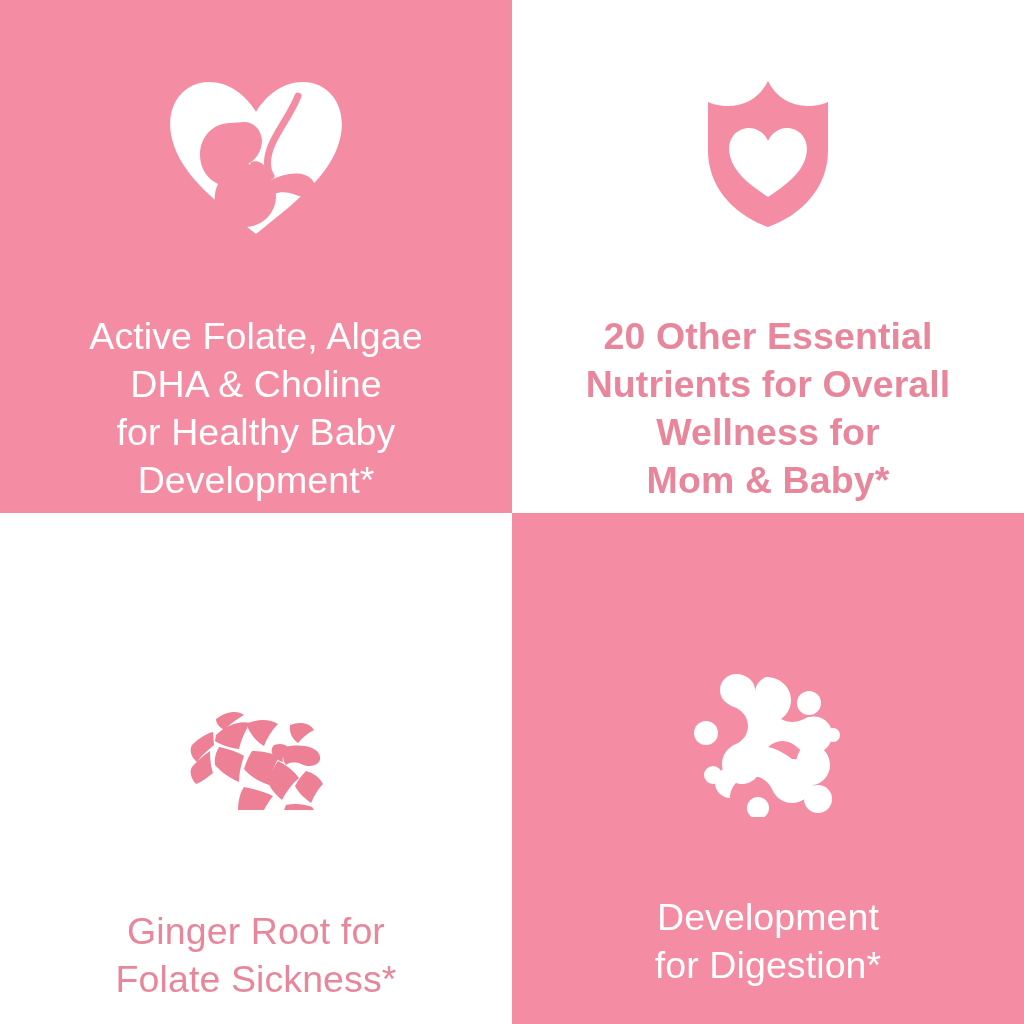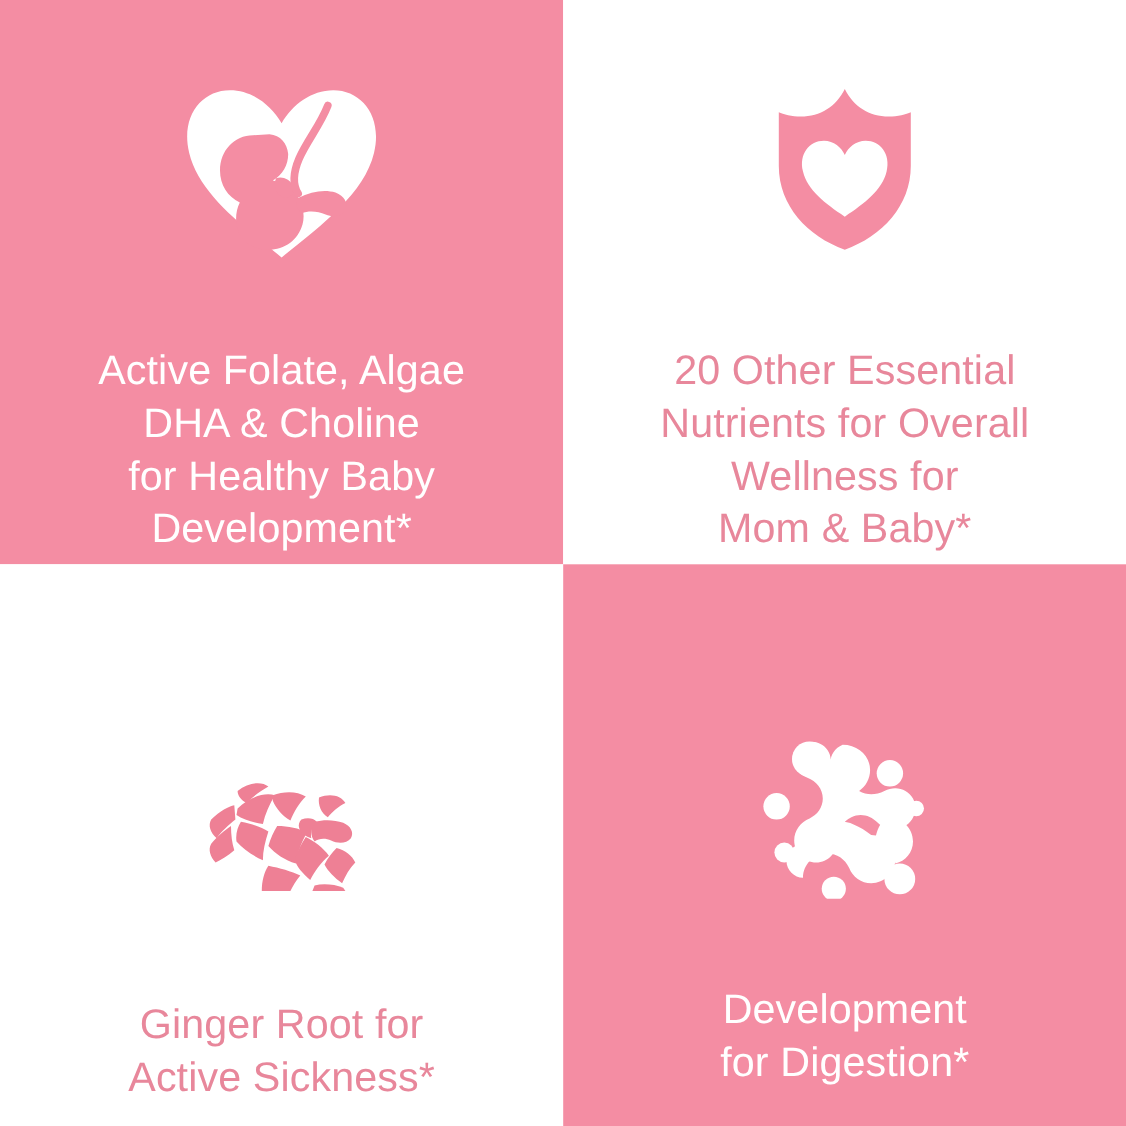--- a/index.html
+++ b/index.html
@@ -62,21 +62,21 @@
     font-size: 37.5px;
     white-space: pre-line;
     width: 100%;
     padding: 0 12px;
     box-sizing: border-box;
   }
   .caption-on-pink  { color: #FFFFFF; }
   .caption-on-white { color: #E8879B; }
 
   .q1 .caption { margin-top: 6px; }
-  .q2 .caption { margin-top: 8px; }
+  .q2 .caption { margin-top: 8px; font-weight: bold; }
   .q3 .caption { margin-top: 2px; }
   .q4 .caption { margin-top: 2px; }
 </style>
 </head>
 <body>
 
 <div class="infographic-grid">
 
   <div class="quadrant quad-pink q1">
     <div class="icon-wrap">
@@ -133,21 +133,21 @@
           <path d="M104 26 C 114 22, 124 24, 128 31 C 122 34, 116 39, 112 44 C 106 40, 103 33, 104 26 Z"></path>
           <path d="M100 48 C 108 46, 118 46, 126 49 C 133 52, 136 58, 133 63 C 129 68, 121 68, 115 65 C 110 63, 104 63, 100 66 C 96 61, 96 53, 100 48 Z"></path>
           <path d="M88 46 C 94 44, 99 45, 102 48 C 98 52, 96 58, 97 63 C 92 62, 88 58, 86 54 C 85 51, 86 48, 88 46 Z"></path>
 
           <path d="M120 72 C 128 74, 134 79, 137 85 C 132 90, 128 97, 125 104 C 118 99, 112 93, 109 87 C 112 81, 116 76, 120 72 Z"></path>
           <path d="M100 106 C 108 104, 118 105, 126 108 L 128 111 L 98 111 Z"></path>
         </g>
       </svg>
     </div>
     <div class="caption caption-on-white">Ginger Root for
-Active Sickness*</div>
+Folate Sickness*</div>
   </div>
 
   <div class="quadrant quad-pink q4">
     <div class="icon-wrap">
       <svg width="152" height="152" viewBox="0 0 152 152" aria-hidden="true">
         <g fill="#FFFFFF">
 
           <path d="M74 12 C 88 12, 99 22, 99 35 C 99 43, 95 50, 89 54 C 96 58, 104 58, 112 54 C 122 49, 133 52, 138 61 C 143 71, 139 82, 129 87 C 121 91, 112 89, 106 83 C 99 76, 90 74, 82 78 C 74 82, 69 90, 69 99 C 69 110, 61 119, 50 119 C 39 119, 30 110, 30 99 C 30 90, 36 82, 44 79 C 51 76, 56 69, 56 61 C 56 52, 50 45, 42 42 C 33 39, 28 30, 31 21 C 34 12, 44 7, 53 11 C 60 14, 64 21, 63 28 C 63 21, 67 15, 74 12 Z"></path>
 
           <path d="M100 94 C 112 94, 122 104, 122 116 C 122 128, 112 138, 100 138 C 91 138, 83 132, 80 124 C 76 116, 69 111, 60 111 C 48 111, 38 121, 38 133 C 30 133, 23 126, 23 118 C 23 109, 30 102, 39 102 C 47 102, 54 97, 58 91 C 64 83, 74 80, 83 84 C 90 87, 95 90, 100 94 Z"></path>

